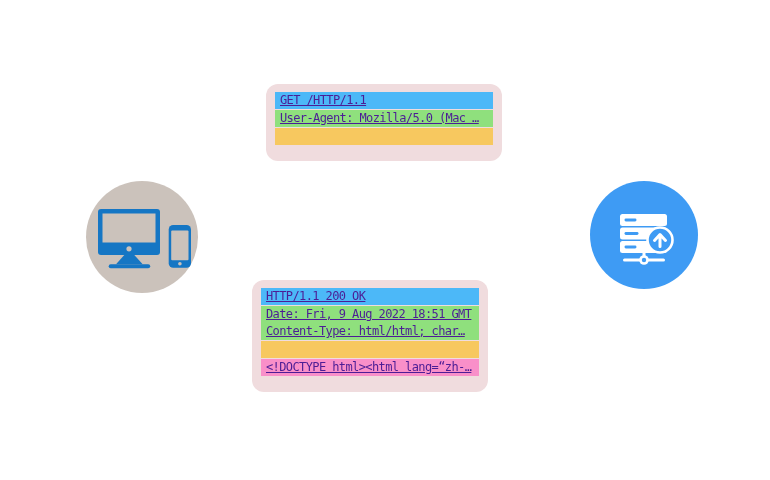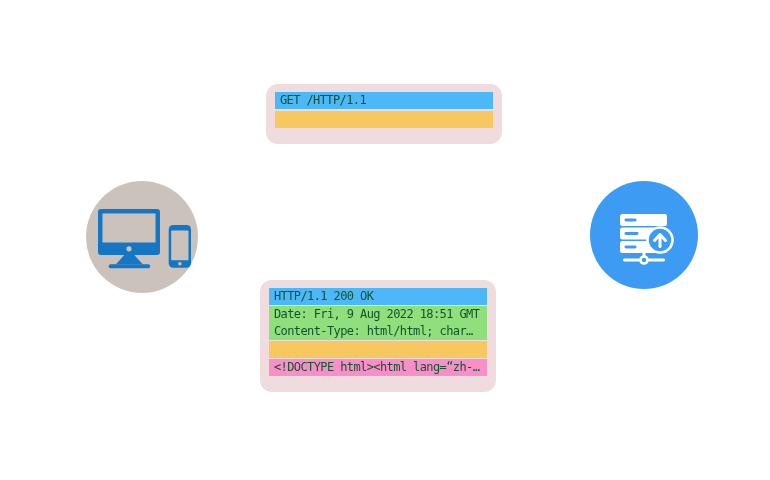--- a/index.html
+++ b/index.html
@@ -11,31 +11,32 @@
     font-family: "DejaVu Sans Mono", "Liberation Mono", monospace;
   }
   .msg-box {
     position: absolute;
     width: 236px;
     background: #f0dcde;
     border-radius: 12px;
     padding: 8px 9px;
   }
   .request-box  { left: 266px; top: 84px; }
-  .response-box { left: 260px; top: 280px; }
+  .response-box { left: 252px; top: 280px; }
   .stripe {
     width: 218px;
     padding: 0 5px;
     margin-bottom: 1px;
     font-size: 12px;
     line-height: 17px;
     letter-spacing: -0.6px;
-    color: #14532d;
+    color: #4c1d95;
     white-space: nowrap;
     overflow: hidden;
+    text-decoration: underline;
   }
   .stripe:last-child { margin-bottom: 8px; }
   .stripe.blue   { background: #4cb8f8; }
   .stripe.green  { background: #8fe07d; }
   .stripe.orange { background: #f7c85f; height: 17px; }
   .stripe.pink   { background: #f98fc9; }
   .u { text-decoration: underline; text-underline-offset: 2px; }
   .circle { position: absolute; }
   .client-circle { left: 86px;  top: 181px; width: 112px; height: 112px; }
   .server-circle { left: 590px; top: 181px; width: 108px; height: 108px; }
@@ -62,20 +63,21 @@
         <circle cx="93.9" cy="82.7" r="1.8" fill="#cbc2bb"></circle>
       </g>
     </svg>
   </div>
 
   <div class="msg-box request-box">
     <div class="stripe blue">
       <span>GET /HTTP/1.1</span>
     </div>
     <div class="stripe green">
+      <div>User-Agent: Mozilla/5.0 (Mac …</div>
     </div>
     <div class="stripe orange"></div>
   </div>
 
   <div class="msg-box response-box">
     <div class="stripe blue">
       <span>HTTP/1.1 200 OK</span>
     </div>
     <div class="stripe green">
       <div>Date: Fri, 9 Aug 2022 18:51 GMT</div>

